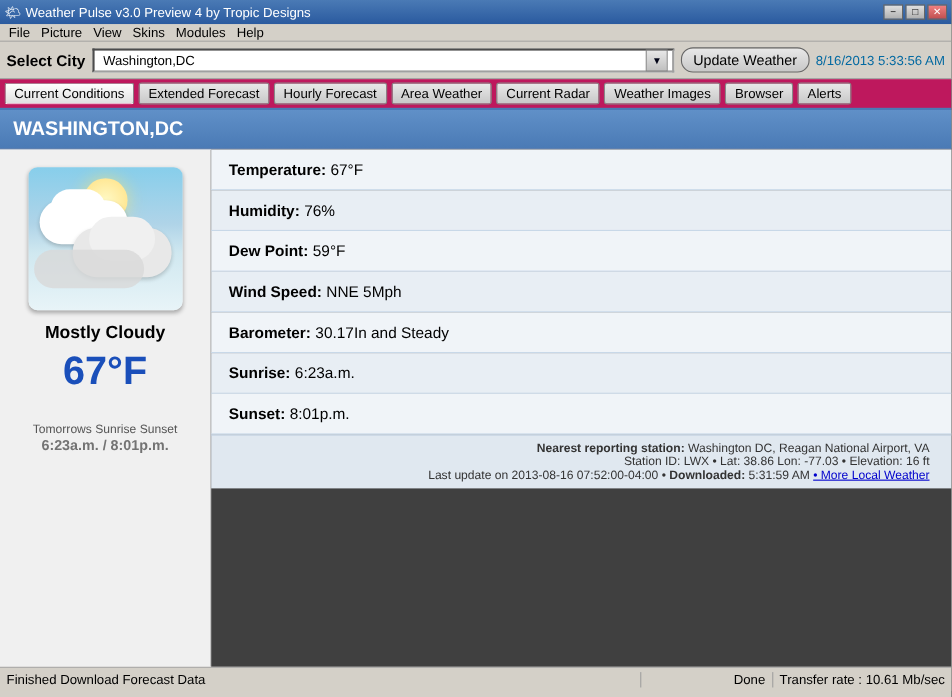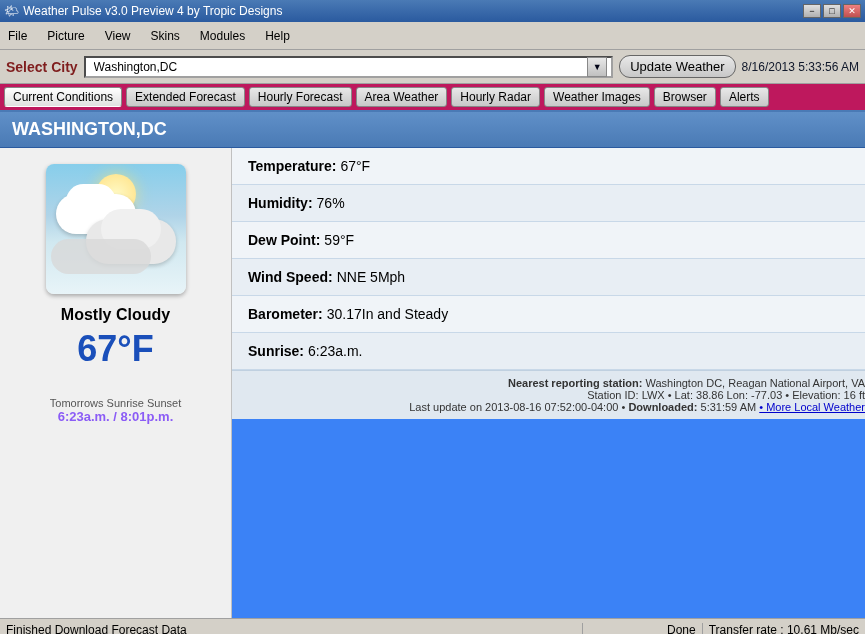--- a/index.html
+++ b/index.html
@@ -21,25 +21,25 @@
       background: linear-gradient(to bottom, #e0e0e0, #b0b0b0);
       border: 1px solid #666;
       font-size: 9px;
       display: flex; align-items: center; justify-content: center;
       cursor: pointer; color: #000;
     }
 
     
     #menu-bar {
       background: #d4d0c8;
-      height: 28px;
+      height: 16px;
       display: flex;
       align-items: center;
       padding: 0 4px;
-      gap: 12px;
+      gap: 2px;
       border-bottom: 1px solid #a0a0a0;
     }
     .menu-item {
       font-size: 12px;
       padding: 2px 4px;
       cursor: pointer;
       color: #000;
     }
 
     
@@ -48,21 +48,21 @@
       height: 34px;
       display: flex;
       align-items: center;
       padding: 2px 6px;
       gap: 6px;
       border-bottom: 1px solid #a0a0a0;
     }
     #select-city-label {
       font-size: 14px;
       font-weight: bold;
-      color: #7f1d1d;
+      color: #000000;
       white-space: nowrap;
     }
     #city-combo {
       flex: 1;
       height: 22px;
       background: white;
       border: 2px inset #a0a0a0;
       font-size: 12px;
       color: #000316;
       padding: 0 4px;
@@ -90,21 +90,21 @@
       background: linear-gradient(to bottom, #e8e8e8, #c8c8c8);
       border: 1px solid #666;
       border-radius: 11px;
       padding: 3px 10px;
       font-size: 13px;
       cursor: pointer;
       white-space: nowrap;
     }
     #datetime {
       font-size: 12px;
-      color: #0f172a;
+      color: #0369a1;
       white-space: nowrap;
     }
 
     
     #nav-tabs {
       background: #be185d;
       height: 28px;
       display: flex;
       align-items: center;
       padding: 2px 4px;
@@ -145,21 +145,21 @@
 
     
     #main-content {
       display: flex;
       height: calc(634px - 22px - 22px - 34px - 28px - 36px - 22px);
       background: #f0f0f0;
     }
 
     
     #left-panel {
-      width: 232px;
+      width: 192px;
       display: flex;
       flex-direction: column;
       align-items: center;
       padding: 16px 8px 8px;
       background: #f0f0f0;
       border-right: 1px solid #c0c0c0;
     }
 
     
     #weather-image {
@@ -195,29 +195,29 @@
     }
     #sun-info {
       text-align: center;
       margin-top: 27px;
       font-size: 11px;
       color: #555;
     }
     #sun-times {
       font-size: 13px;
       font-weight: bold;
-      color: #8b5cf6;
+      color: #737373;
     }
 
     
     #right-panel {
       flex: 1;
       display: flex;
       flex-direction: column;
-      background: #3b82f6;
+      background: #404040;
     }
 
     .weather-row {
       border-bottom: 1px solid #c8d8e8;
       padding: 10px 16px;
       display: flex;
       align-items: center;
       background: #f0f4f8;
     }
     .weather-row:nth-child(even) { background: #e8eef4; }
@@ -229,21 +229,21 @@
     .weather-value {
       font-size: 14px;
       color: #000;
       margin-left: 4px;
     }
 
     
     #info-footer {
       background: #e0e8f0;
       border-top: 1px solid #c0d0e0;
-      padding: 6px 0;
+      padding: 6px 20px;
       font-size: 11px;
       color: #333;
       text-align: right;
     }
     #info-footer .nearest {
       font-weight: bold;
     }
     #info-footer a { color: #0000cc; text-decoration: underline; cursor: pointer; }
 
     
@@ -304,21 +304,21 @@
     <span>Update Weather</span>
   </button>
   <span id="datetime">8/16/2013 5:33:56 AM</span>
 </div>
 
 <div id="nav-tabs">
   <button class="nav-tab active">Current Conditions</button>
   <button class="nav-tab">Extended Forecast</button>
   <button class="nav-tab">Hourly Forecast</button>
   <button class="nav-tab">Area Weather</button>
-  <button class="nav-tab">Hourly Radar</button>
+  <button class="nav-tab">Current Radar</button>
   <button class="nav-tab">Weather Images</button>
   <button class="nav-tab">Browser</button>
   <button class="nav-tab">Alerts</button>
 </div>
 
 <div id="city-header">
   <span id="city-header-text">WASHINGTON,DC</span>
 </div>
 
 <div id="main-content">
@@ -359,20 +359,24 @@
       <span class="weather-label">Wind Speed:</span>
       <span class="weather-value"> NNE 5Mph</span>
     </div>
     <div class="weather-row">
       <span class="weather-label">Barometer:</span>
       <span class="weather-value"> 30.17In and Steady</span>
     </div>
     <div class="weather-row">
       <span class="weather-label">Sunrise:</span>
       <span class="weather-value"> 6:23a.m.</span>
+    </div>
+    <div class="weather-row">
+      <span class="weather-label">Sunset:</span>
+      <span class="weather-value"> 8:01p.m.</span>
     </div>
 
     <div id="info-footer">
       <div>
         <span class="nearest">Nearest reporting station:</span>
         <span> Washington DC, Reagan National Airport, VA</span>
       </div>
       <div>
         <span>Station ID: LWX • Lat: 38.86 Lon: -77.03 • Elevation: 16 ft</span>
       </div>

